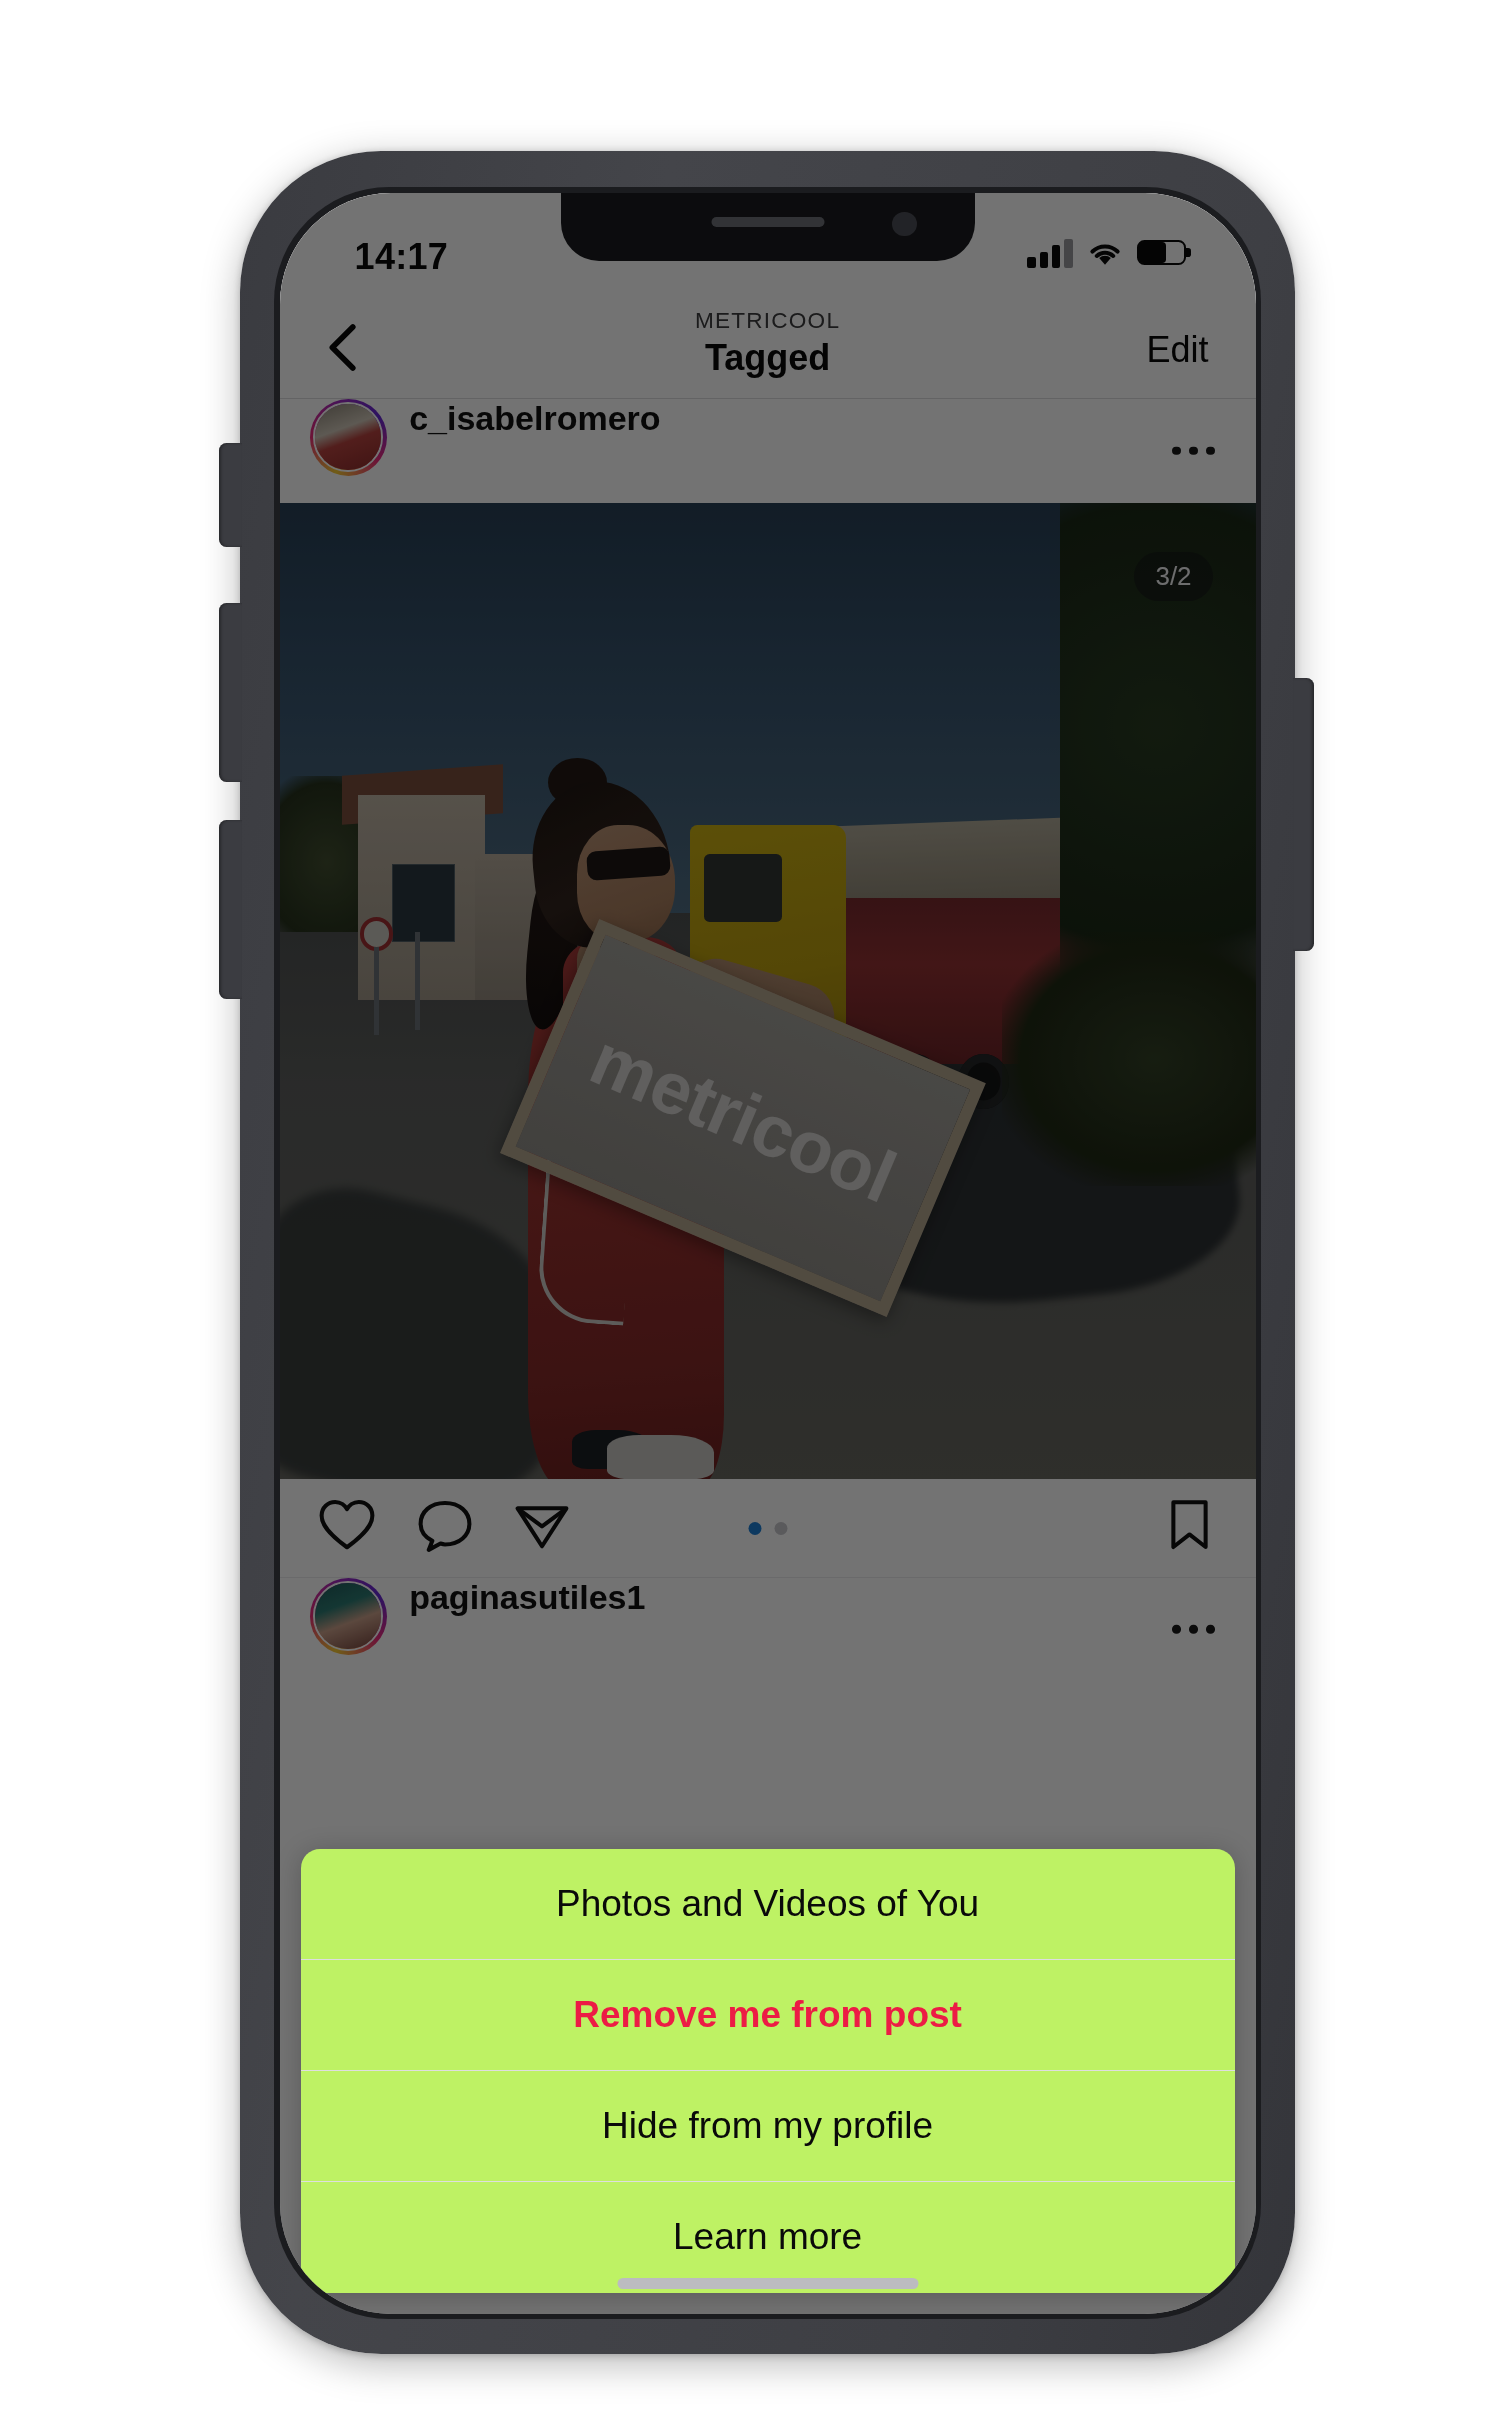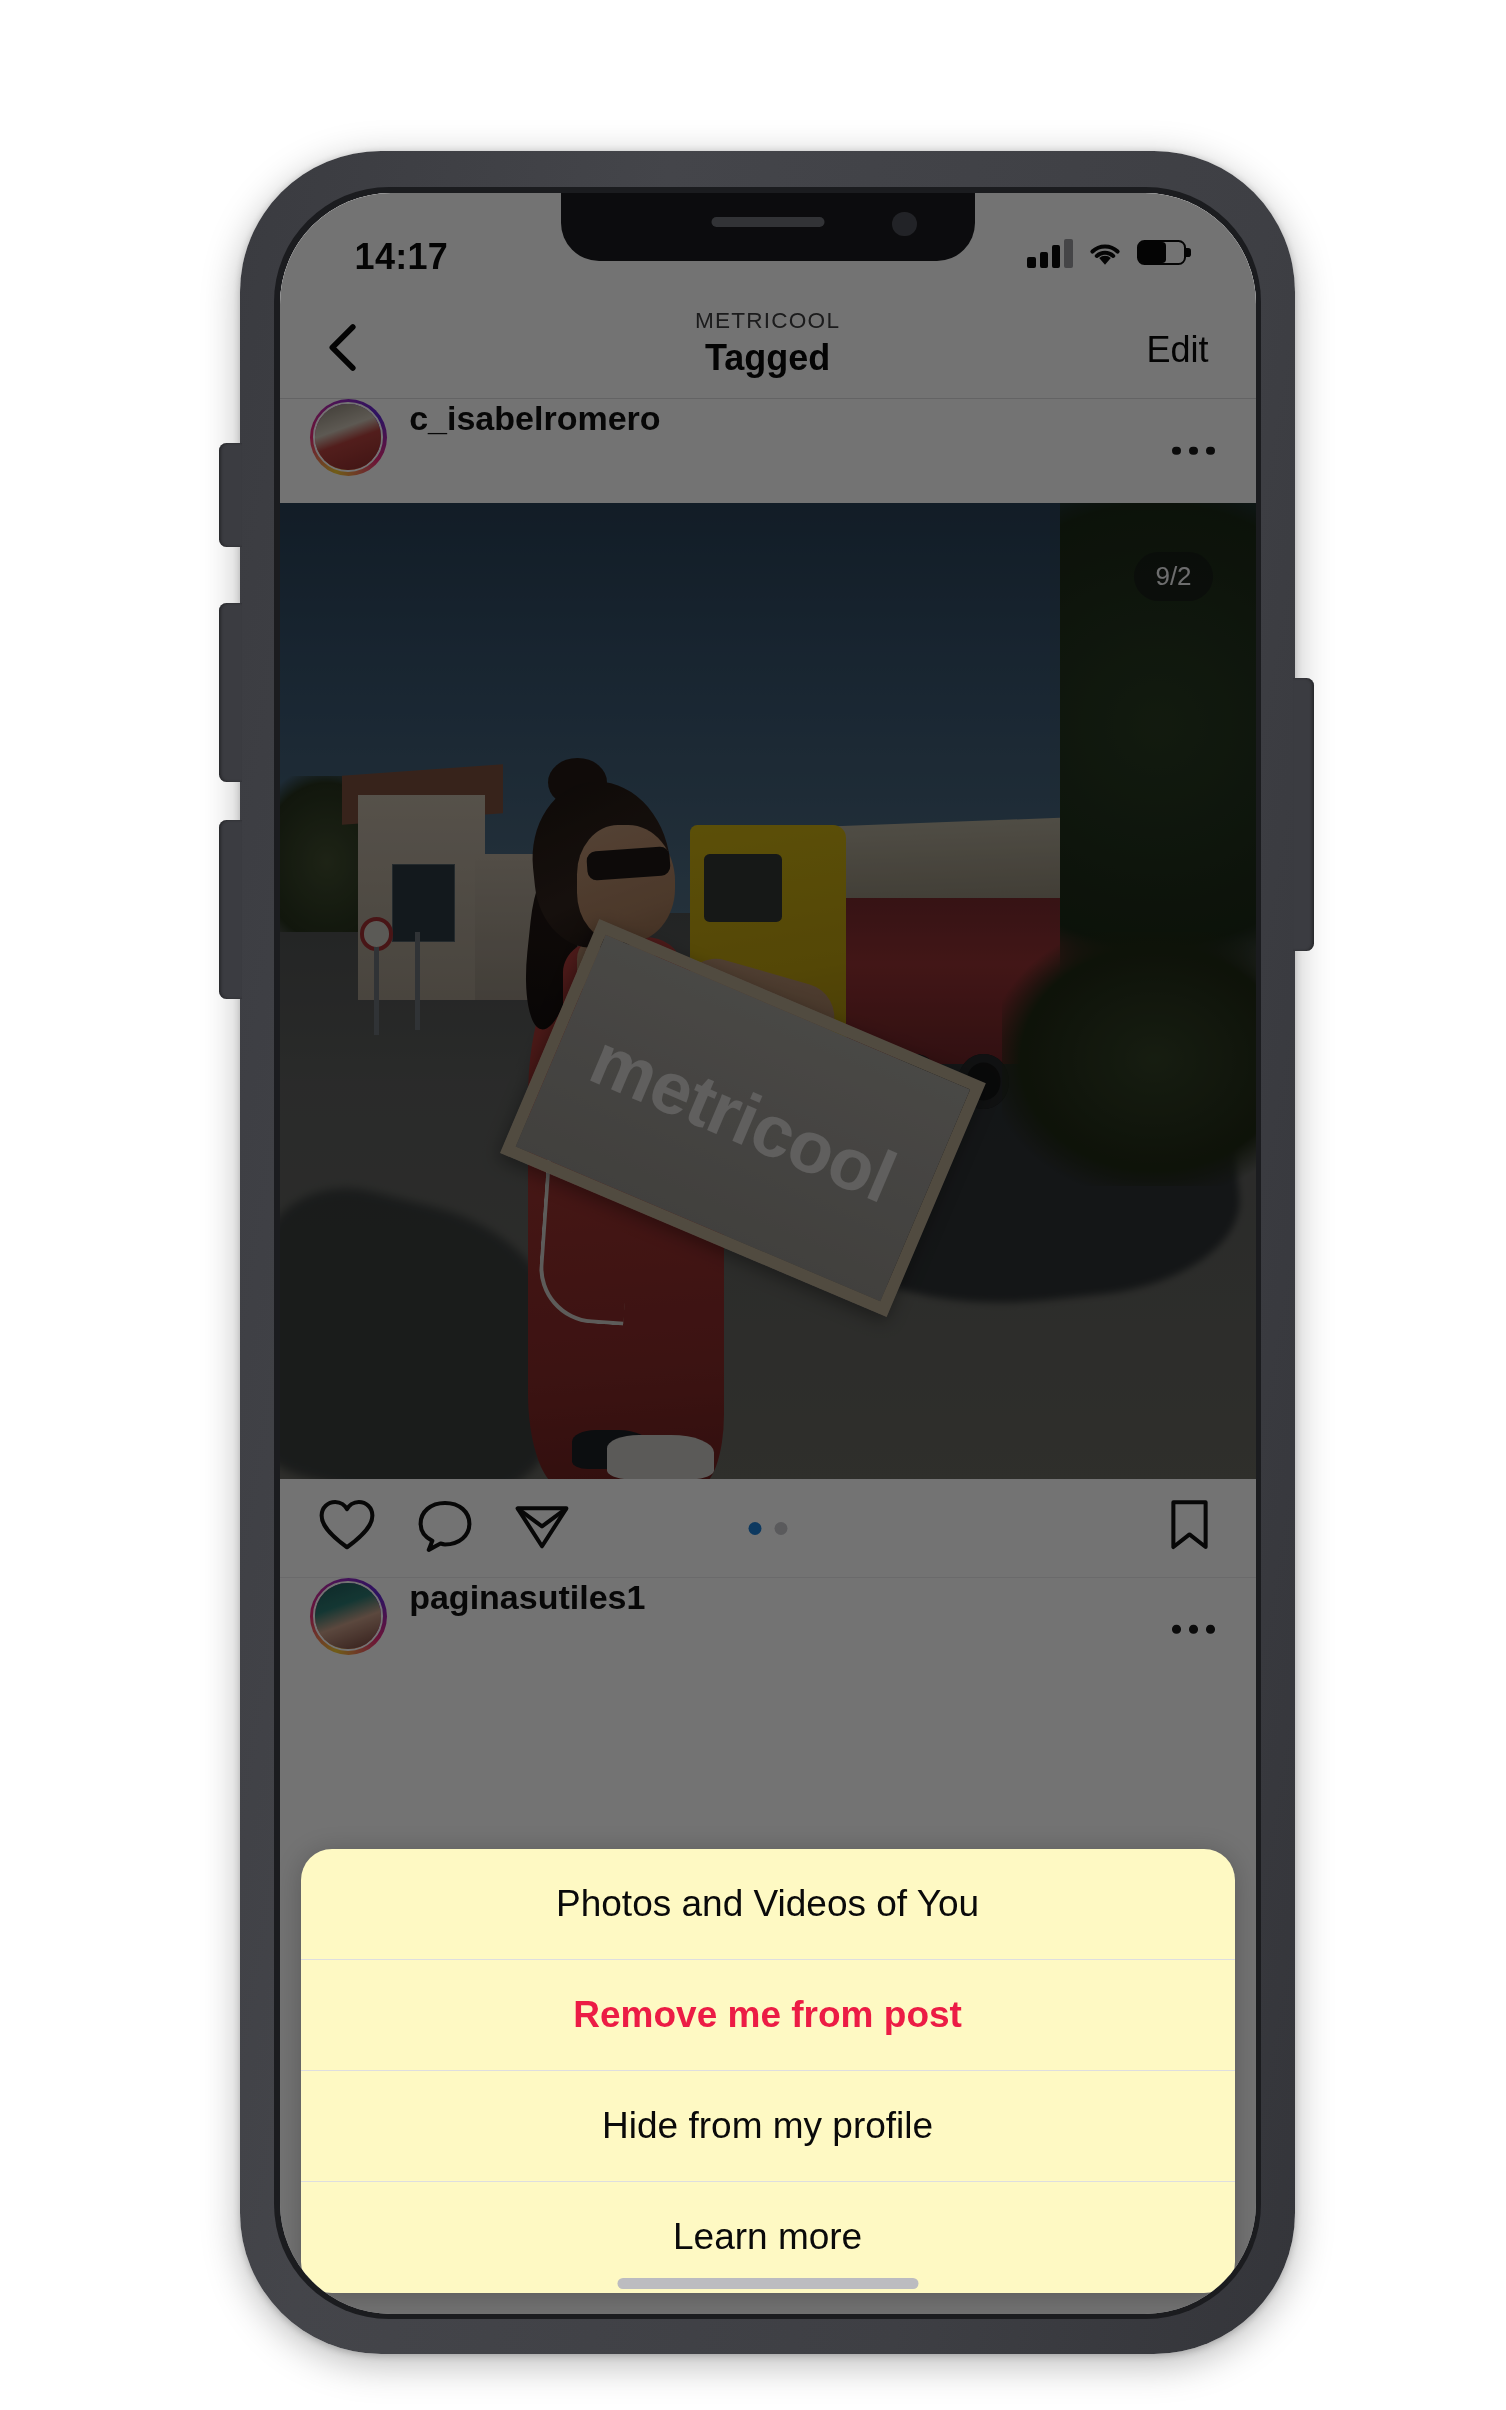--- a/index.html
+++ b/index.html
@@ -412,22 +412,22 @@
   .post-header.second { border-top: 0.9px solid #ececed; }
 
   
   #sheet-wrap {
     position: absolute;
     left: 0; right: 0; bottom: 0;
     z-index: 60;
     padding: 0 21px 21px 21px;
   }
   .sheet {
-    background: #fef9c3;
-    border-radius: 31px;
+    background: #bef264;
+    border-radius: 19px;
     overflow: hidden;
     box-shadow: 0 3.8px 26px rgba(0,0,0,0.22);
   }
   .sheet-item {
     height: 111px;
     display: flex; align-items: center; justify-content: center;
     font-size: 37px;
     color: #0a0a0a;
     border-bottom: 0.9px solid #dededf;
   }
@@ -559,21 +559,21 @@
           <div class="woman-arm"></div>
           <div class="cable"></div>
           <div class="woman-shoes2"></div>
           <div class="woman-shoes"></div>
 
           <div class="sign">
             <span class="sign-text">metricool</span>
           </div>
 
           <div class="photo-dim"></div>
-          <div id="carousel-badge">9/2</div>
+          <div id="carousel-badge">3/2</div>
         </div>
 
         <div id="actionbar">
           <div class="ab-left">
             <span>
               <svg viewBox="0 0 64 60" width="58" height="55" aria-hidden="true">
                 <path d="M32 54 C10 38 4 28 4 19 C4 10 11 4 19 4 C25 4 30 8 32 12 C34 8 39 4 45 4 C53 4 60 10 60 19 C60 28 54 38 32 54 Z" fill="none" stroke="#111" stroke-width="4.5" stroke-linejoin="round"></path>
               </svg>
             </span>
             <span>

